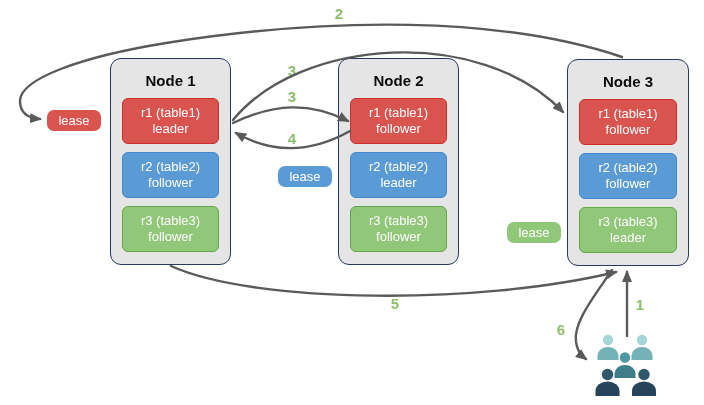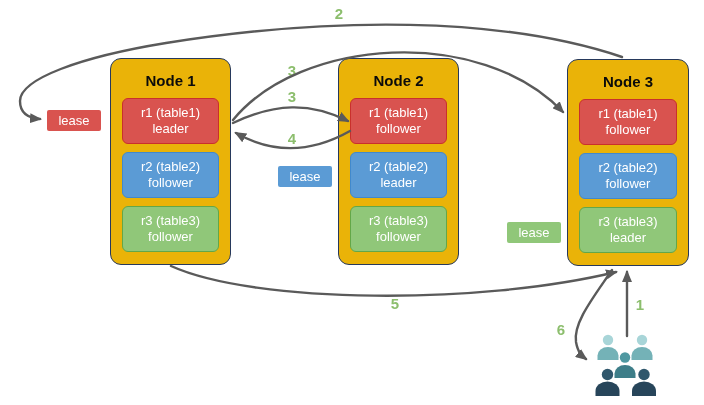--- a/index.html
+++ b/index.html
@@ -1,41 +1,41 @@
 <!DOCTYPE html>
 <html><head>
 <meta charset="utf-8">
 <style>
   html,body{margin:0;padding:0;background:#ffffff;}
   .canvas{
     position:relative;width:704px;height:405px;background:#ffffff;
     font-family:"Liberation Sans",sans-serif;overflow:hidden;
   }
   .node{
-    position:absolute;width:121px;height:207px;background:#eab308;
+    position:absolute;width:121px;height:207px;background:#e5e5e5;
     border:1.6px solid #27395c;border-radius:11px;box-sizing:border-box;
   }
   #node1{left:110px;top:58px;}
   #node2{left:338px;top:58px;}
   #node3{left:567px;top:59px;width:122px;}
   .node-title{
     height:36px;display:flex;align-items:center;justify-content:center;
     font-weight:bold;font-size:15px;color:#0b0b0b;padding-top:3px;
   }
   .replica{
     margin:0 11px 8px;height:46px;border-radius:6px;
     display:flex;flex-direction:column;align-items:center;justify-content:center;
     color:#ffffff;font-size:13px;line-height:16px;text-align:center;
     border:1.6px solid transparent;box-sizing:border-box;
   }
   .red{background:#d9534f;border-color:#c9302c;}
   .blue{background:#5b9bd5;border-color:#4189cc;}
   .green{background:#90c779;border-color:#63a748;}
   .lease{
-    position:absolute;width:54px;height:21px;border-radius:2px;
+    position:absolute;width:54px;height:21px;border-radius:7px;
     display:flex;align-items:center;justify-content:center;
     color:#ffffff;font-size:13px;box-sizing:border-box;
   }
   #lease-red{left:47px;top:110px;}
   #lease-blue{left:278px;top:166px;}
   #lease-green{left:507px;top:222px;}
   .step{
     position:absolute;transform:translate(-50%,-50%);
     font-weight:bold;font-size:15px;color:#8cbe6d;
   }

